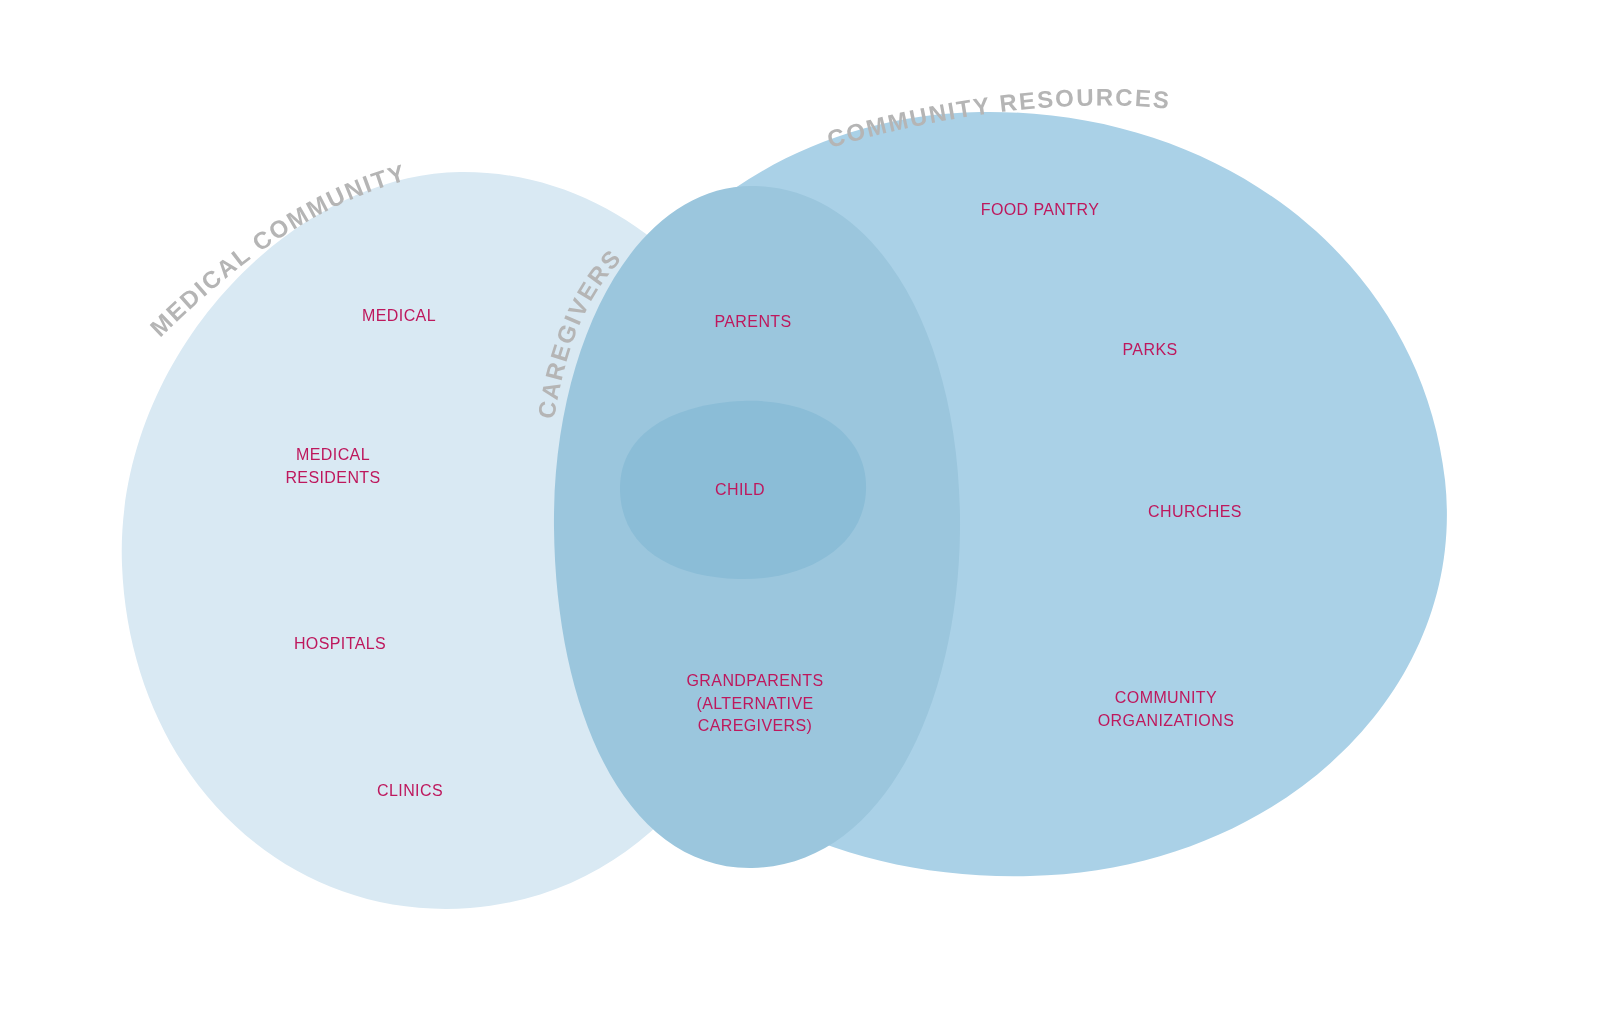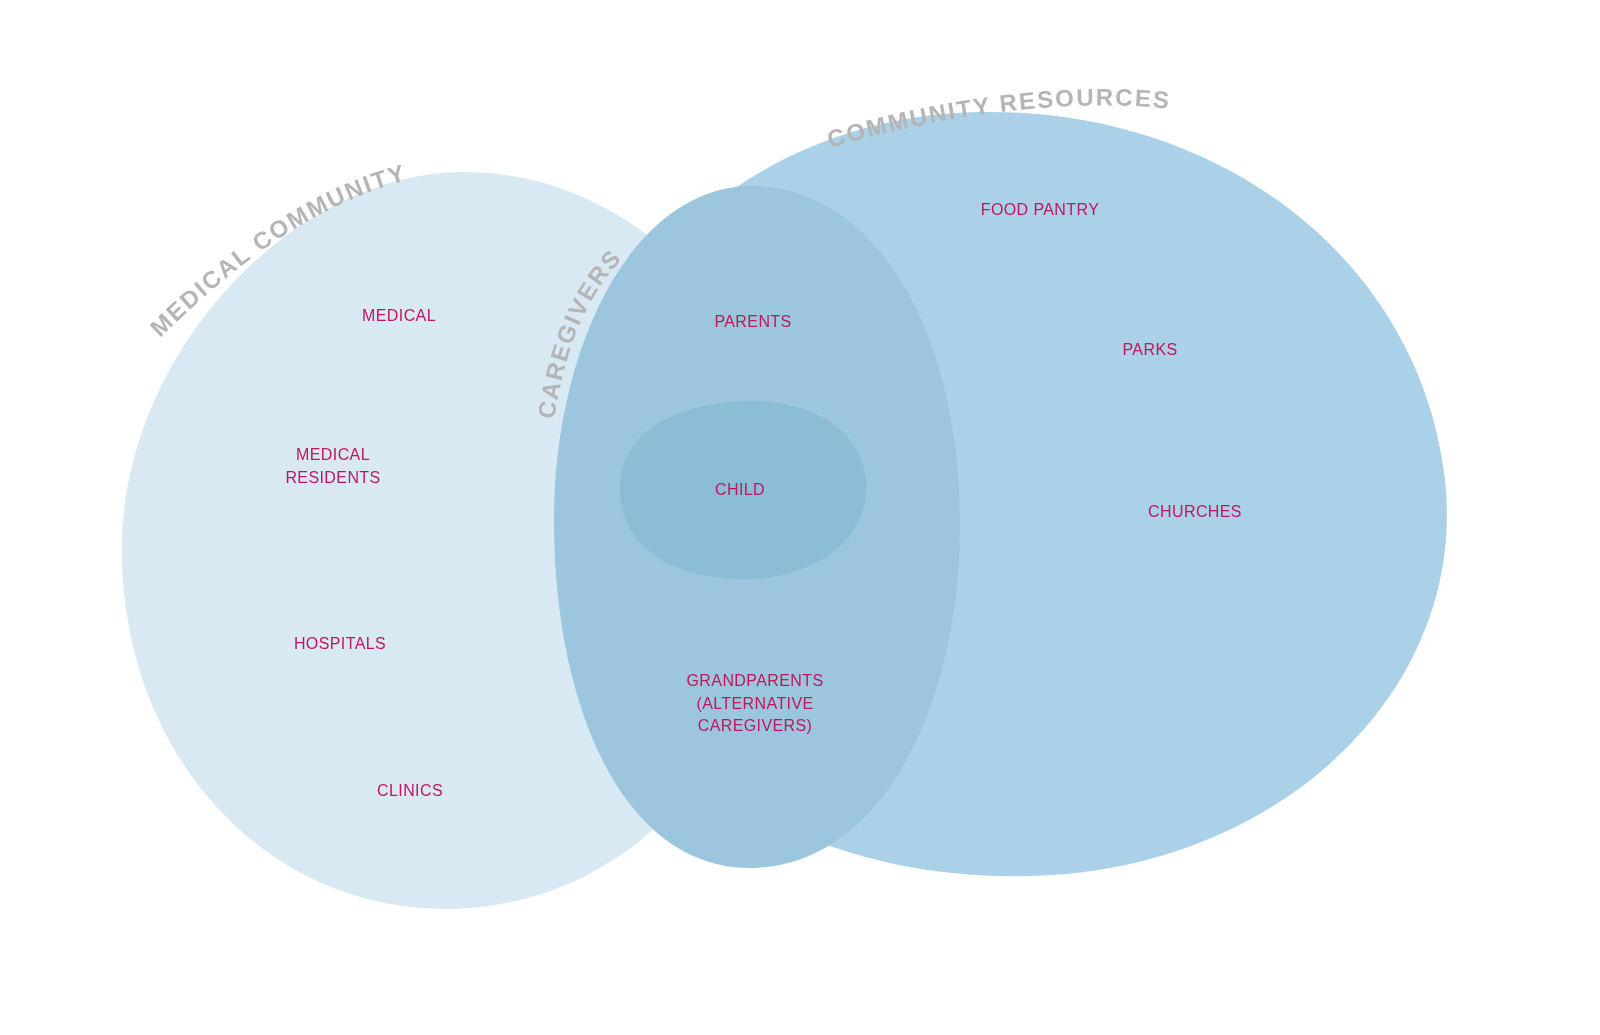--- a/index.html
+++ b/index.html
@@ -123,15 +123,16 @@
     <div class="lbl child">CHILD</div>
 
     <div class="lbl wrap grandparents">GRANDPARENTS (ALTERNATIVE CAREGIVERS)</div>
 
     <div class="lbl food-pantry">FOOD PANTRY</div>
 
     <div class="lbl parks">PARKS</div>
 
     <div class="lbl churches">CHURCHES</div>
 
+    <div class="lbl wrap community-orgs">COMMUNITY ORGANIZATIONS</div>
 
   </div>
 </div>
 
 </body></html>

